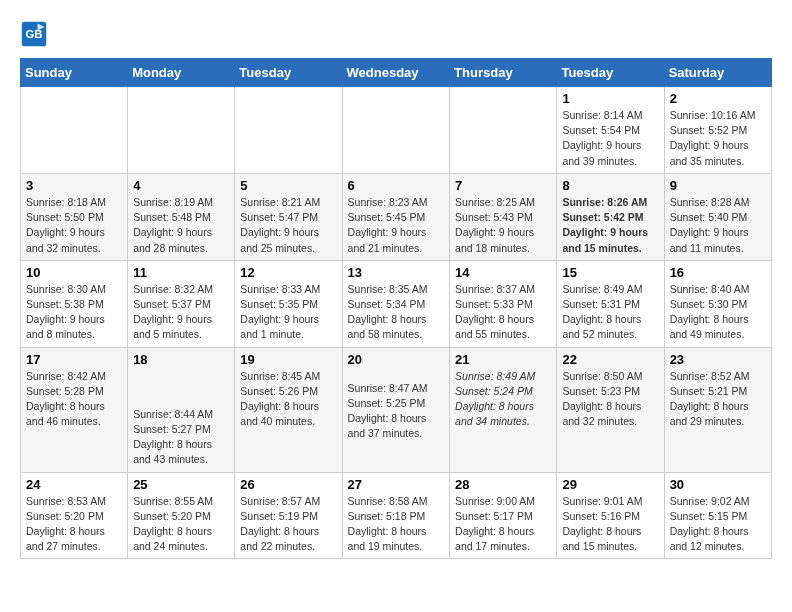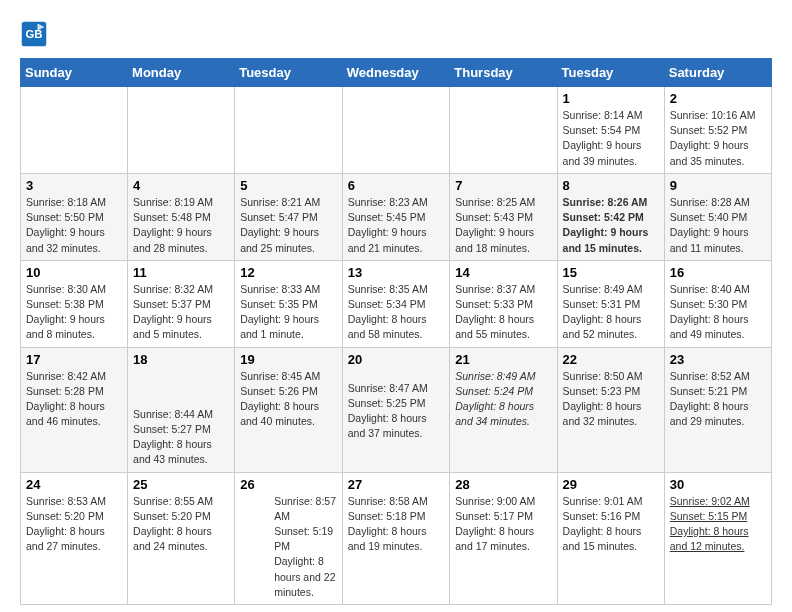--- a/index.html
+++ b/index.html
@@ -280,21 +280,21 @@
 Daylight: 8 hours and 27 minutes.</div>
         </td>
         <td>
           <span class="day-number">25</span>
           <div class="day-info" style="white-space: pre-line;">Sunrise: 8:55 AM
 Sunset: 5:20 PM
 Daylight: 8 hours and 24 minutes.</div>
         </td>
         <td>
           <span class="day-number">26</span>
-          <div class="day-info" style="white-space: pre-line; margin-left: 34px;">Sunrise: 8:57 AM
+          <div class="day-info" style="white-space: pre-line;">Sunrise: 8:57 AM
 Sunset: 5:19 PM
 Daylight: 8 hours and 22 minutes.</div>
         </td>
         <td>
           <span class="day-number">27</span>
           <div class="day-info" style="white-space: pre-line;">Sunrise: 8:58 AM
 Sunset: 5:18 PM
 Daylight: 8 hours and 19 minutes.</div>
         </td>
         <td>
@@ -304,19 +304,19 @@
 Daylight: 8 hours and 17 minutes.</div>
         </td>
         <td>
           <span class="day-number">29</span>
           <div class="day-info" style="white-space: pre-line;">Sunrise: 9:01 AM
 Sunset: 5:16 PM
 Daylight: 8 hours and 15 minutes.</div>
         </td>
         <td>
           <span class="day-number">30</span>
-          <div class="day-info" style="white-space: pre-line; text-decoration: underline;">Sunrise: 9:02 AM
+          <div class="day-info" style="white-space: pre-line;">Sunrise: 9:02 AM
 Sunset: 5:15 PM
 Daylight: 8 hours and 12 minutes.</div>
         </td>
       </tr>
     </tbody>
 </table>
 
 </body></html>

